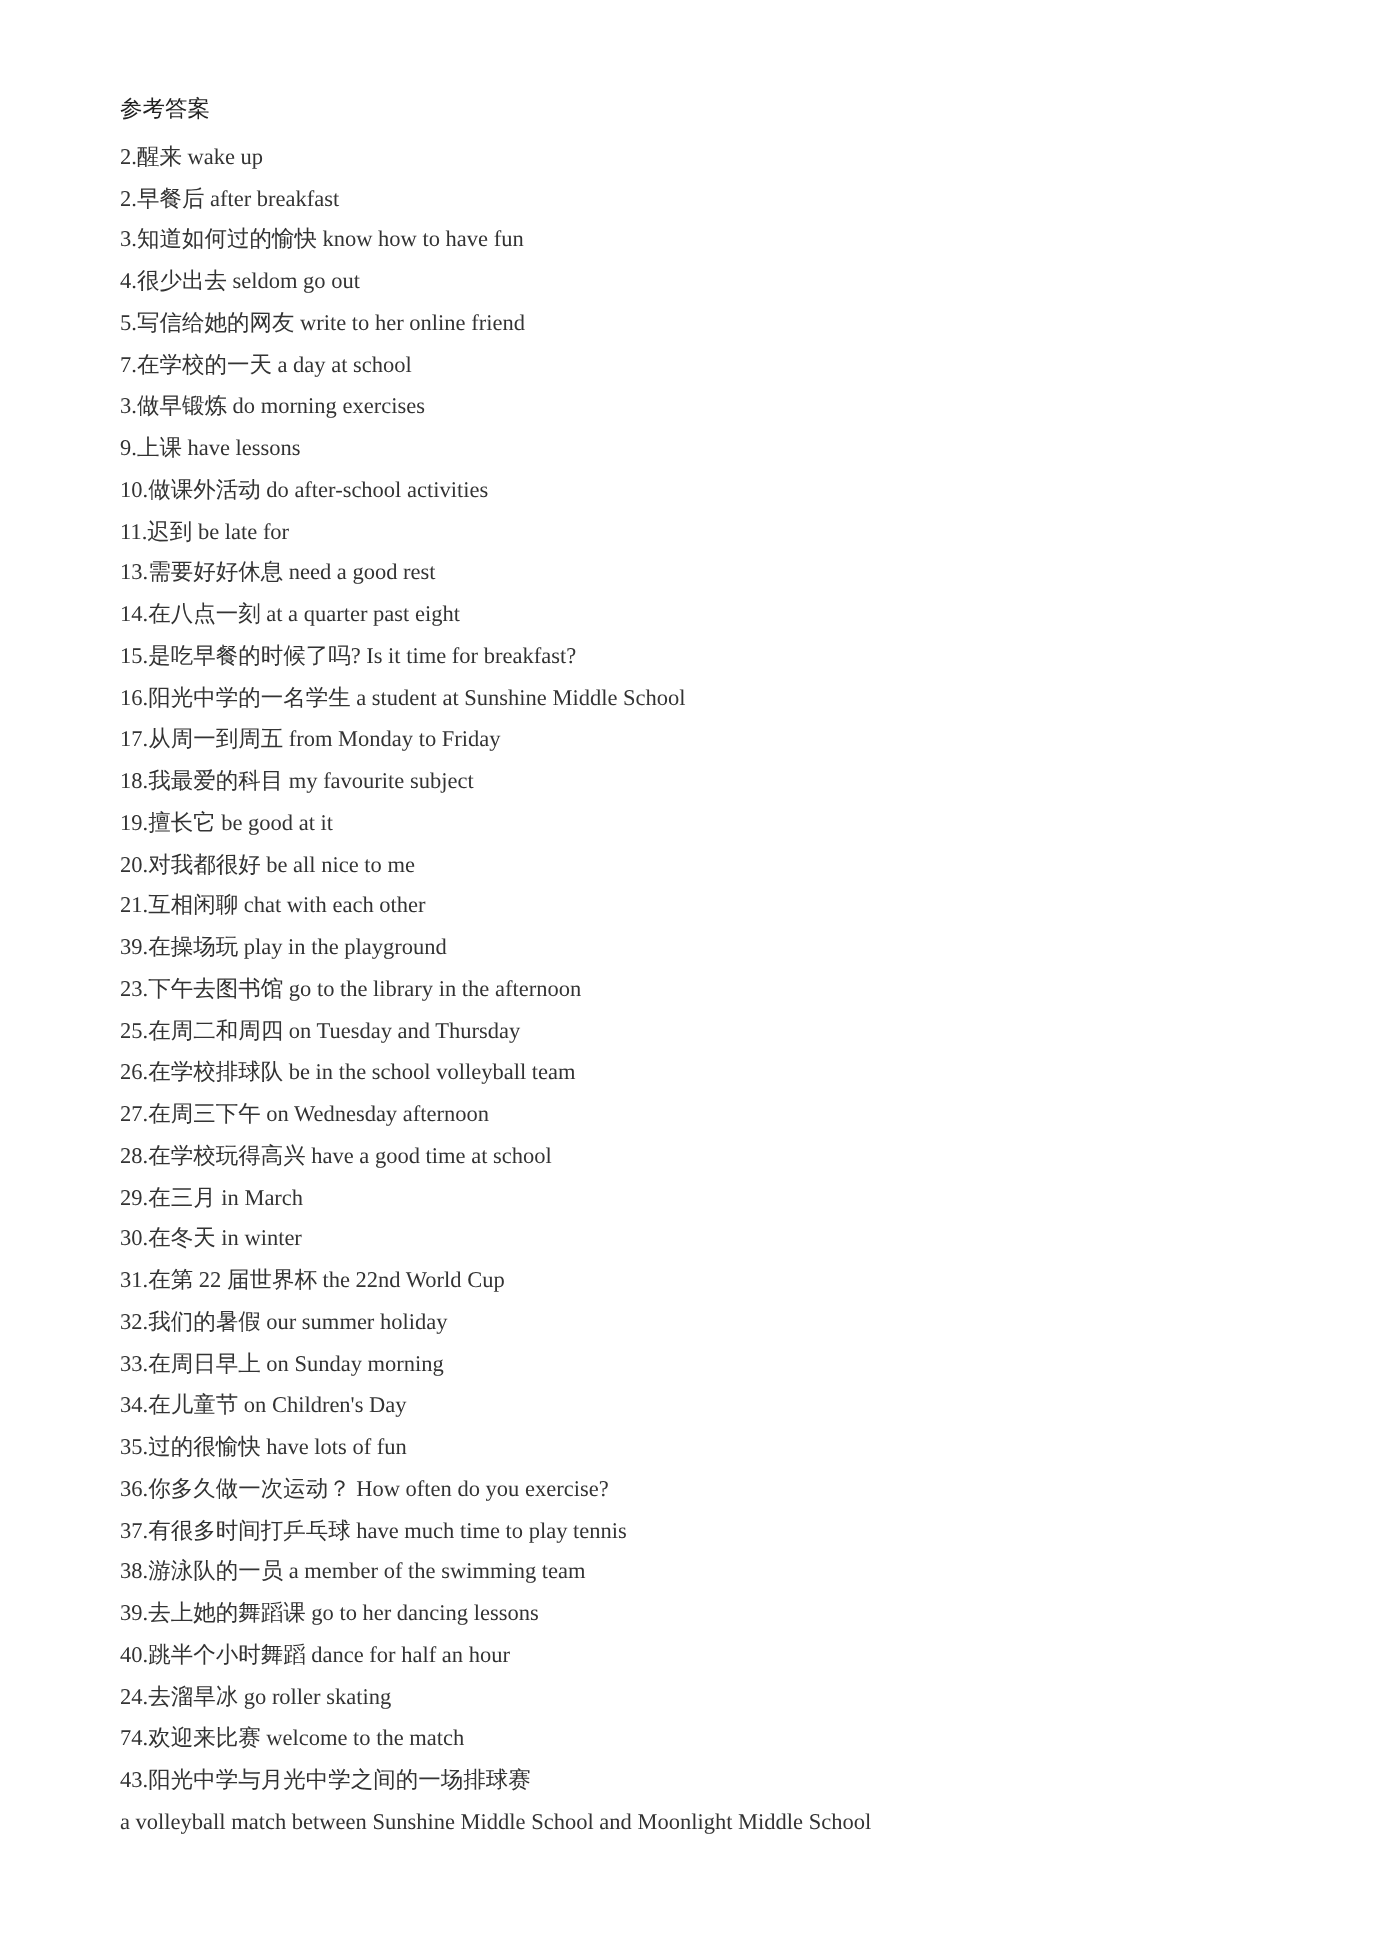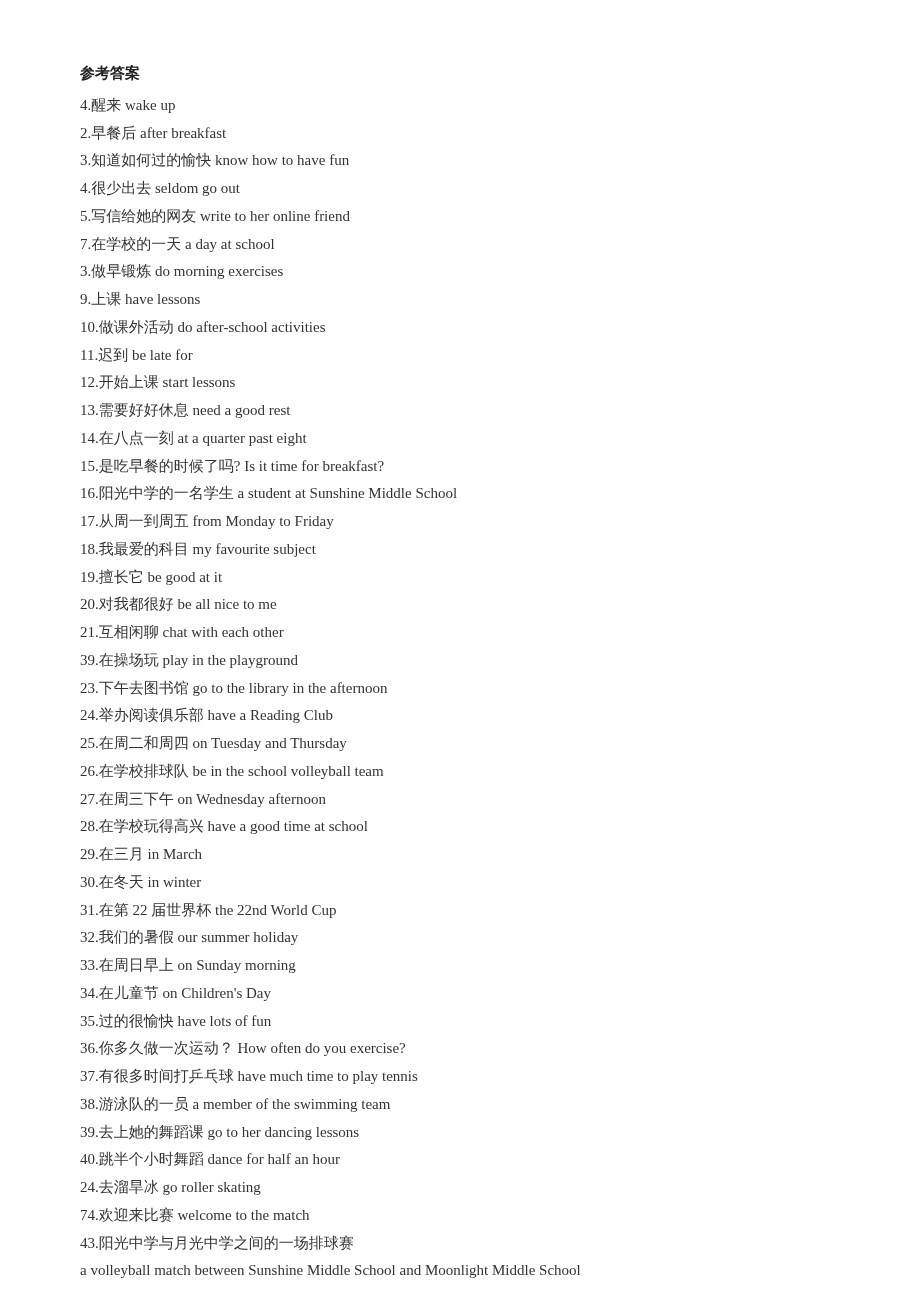--- a/index.html
+++ b/index.html
@@ -13,62 +13,59 @@
       font-size: 15px;
       color: #222222;
       width: 920px;
       min-height: 1302px;
       padding: 60px 80px 60px 80px;
       line-height: 1.85;
     }
     .title {
       font-size: 15px;
       margin-bottom: 4px;
-      font-weight: bold;
     }
     .item {
       display: block;
       font-size: 15px;
       color: #333333;
     }
     .item-multiline {
       display: block;
       font-size: 15px;
       color: #333333;
     }
   </style>
 </head>
 <body>
 
 <div class="title">参考答案</div>
 
 <div id="items-container">
-    <div class="item">4.醒来 wake up</div>
+    <div class="item">2.醒来 wake up</div>
     <div class="item">2.早餐后 after breakfast</div>
     <div class="item">3.知道如何过的愉快 know how to have fun</div>
     <div class="item">4.很少出去 seldom go out</div>
     <div class="item">5.写信给她的网友 write to her online friend</div>
     <div class="item">7.在学校的一天 a day at school</div>
     <div class="item">3.做早锻炼 do morning exercises</div>
     <div class="item">9.上课 have lessons</div>
     <div class="item">10.做课外活动 do after-school activities</div>
     <div class="item">11.迟到 be late for</div>
-    <div class="item">12.开始上课 start lessons</div>
     <div class="item">13.需要好好休息 need a good rest</div>
     <div class="item">14.在八点一刻 at a quarter past eight</div>
     <div class="item">15.是吃早餐的时候了吗? Is it time for breakfast?</div>
     <div class="item">16.阳光中学的一名学生 a student at Sunshine Middle School</div>
     <div class="item">17.从周一到周五 from Monday to Friday</div>
     <div class="item">18.我最爱的科目 my favourite subject</div>
     <div class="item">19.擅长它 be good at it</div>
     <div class="item">20.对我都很好 be all nice to me</div>
     <div class="item">21.互相闲聊 chat with each other</div>
     <div class="item">39.在操场玩 play in the playground</div>
     <div class="item">23.下午去图书馆 go to the library in the afternoon</div>
-    <div class="item">24.举办阅读俱乐部 have a Reading Club</div>
     <div class="item">25.在周二和周四 on Tuesday and Thursday</div>
     <div class="item">26.在学校排球队 be in the school volleyball team</div>
     <div class="item">27.在周三下午 on Wednesday afternoon</div>
     <div class="item">28.在学校玩得高兴 have a good time at school</div>
     <div class="item">29.在三月 in March</div>
     <div class="item">30.在冬天 in winter</div>
     <div class="item">31.在第 22 届世界杯 the 22nd World Cup</div>
     <div class="item">32.我们的暑假 our summer holiday</div>
     <div class="item">33.在周日早上 on Sunday morning</div>
     <div class="item">34.在儿童节 on Children's Day</div>

